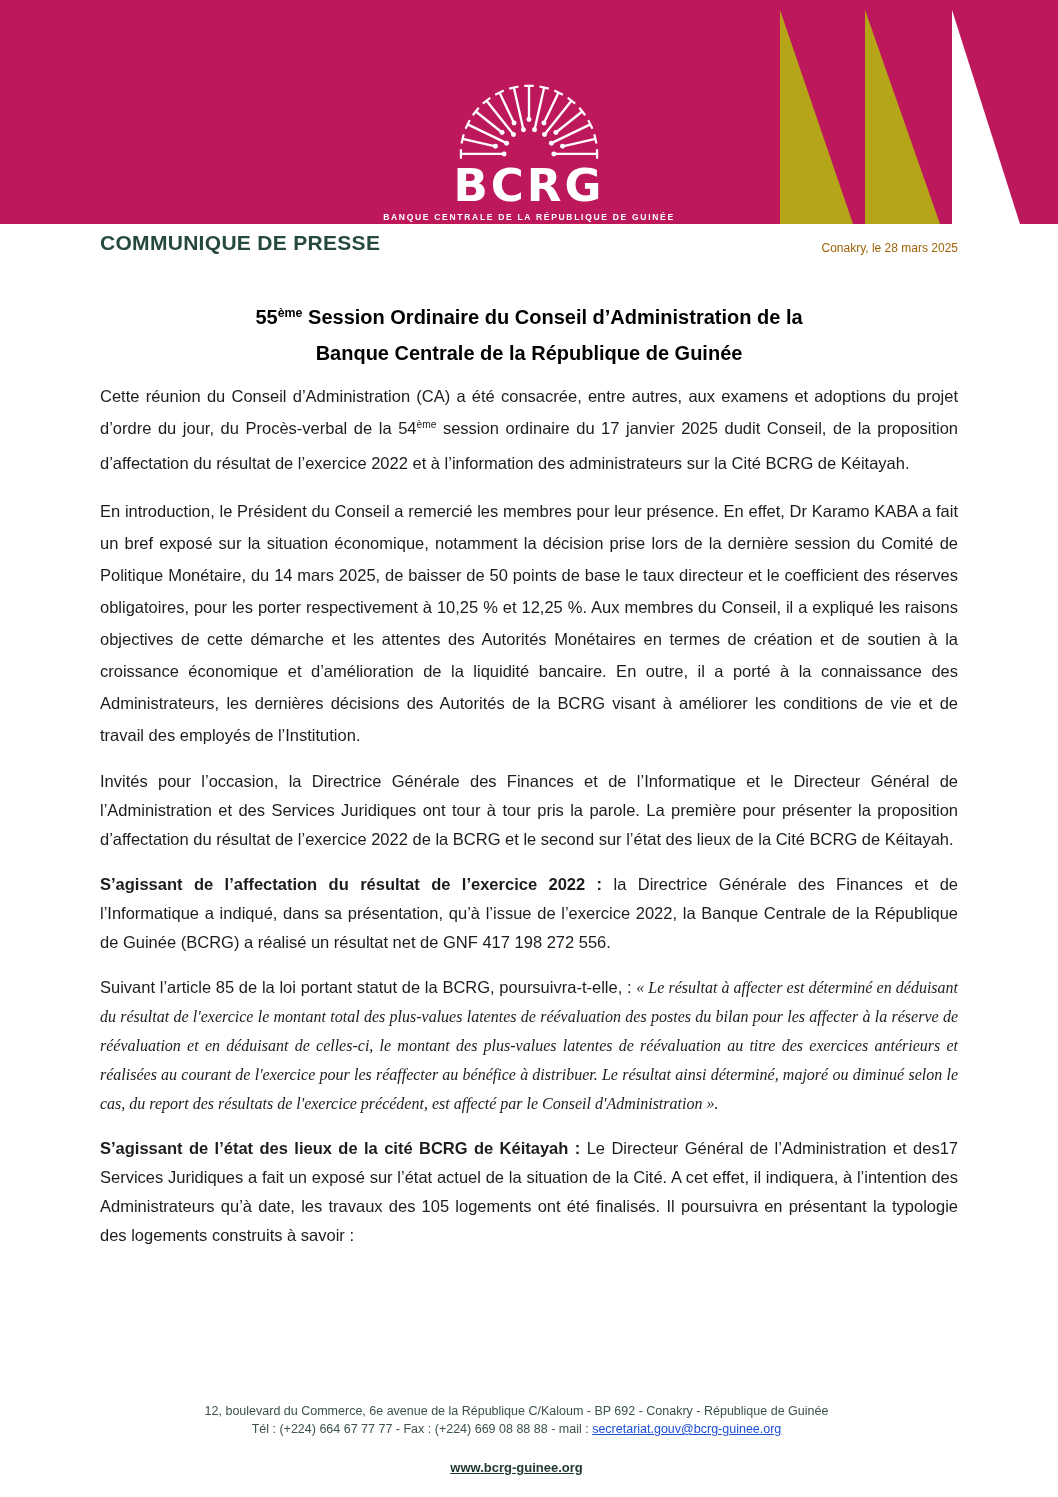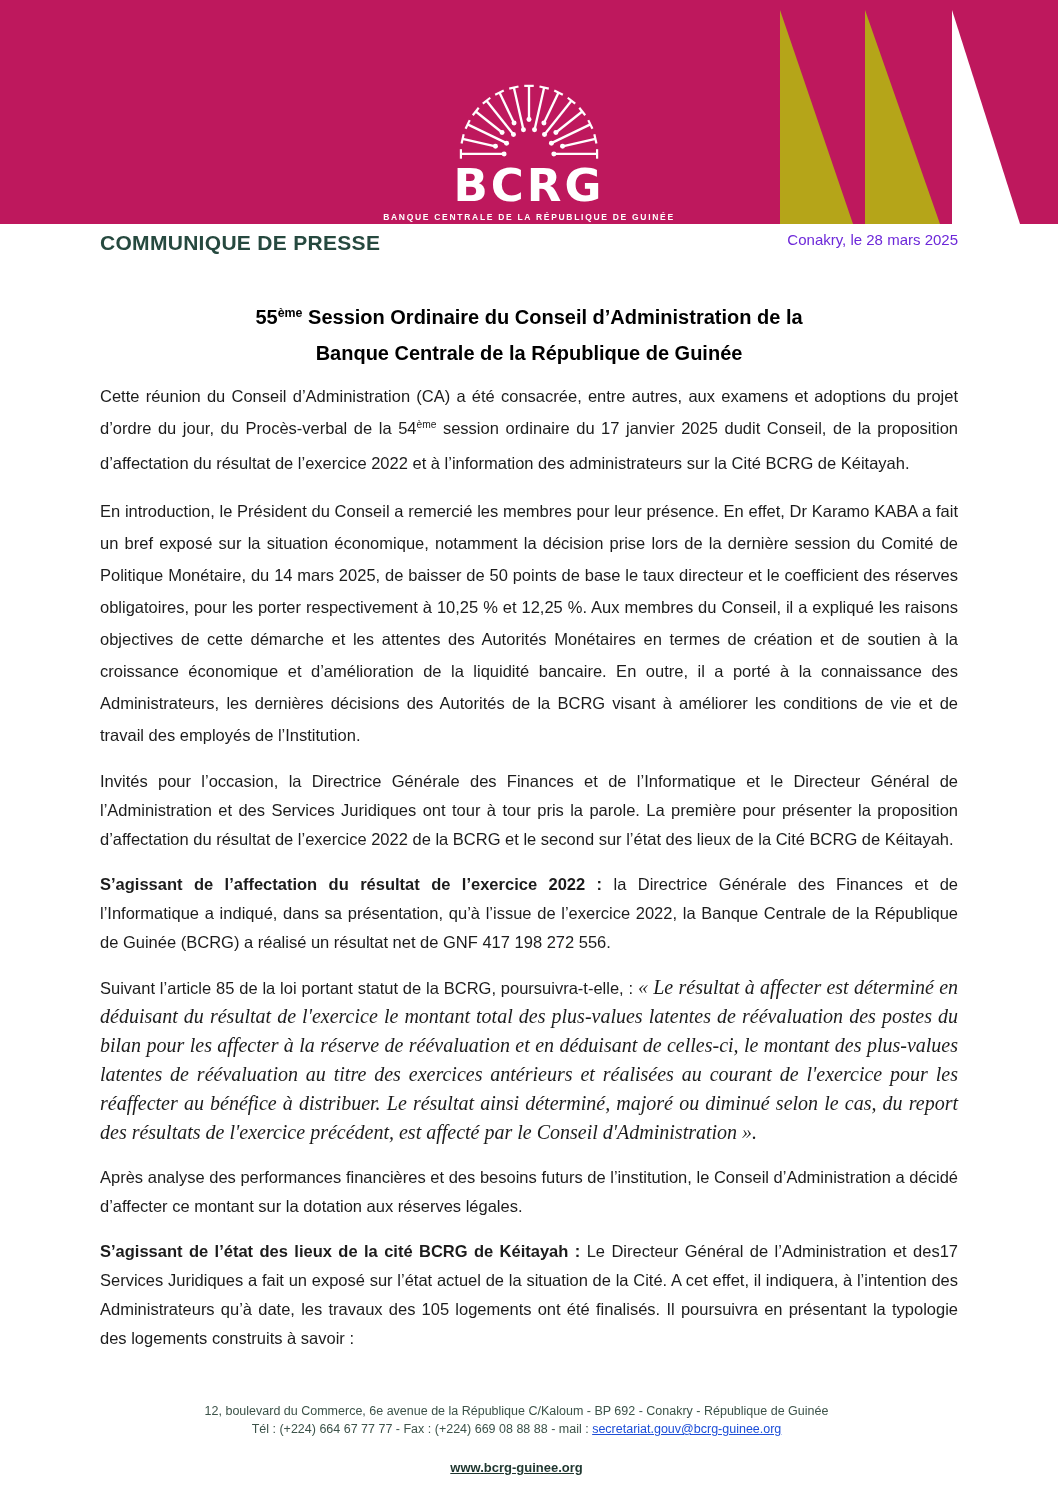--- a/index.html
+++ b/index.html
@@ -12,32 +12,32 @@
   .tri{position:absolute;top:10px;height:214px;}
   .tri-shape{width:100%;height:100%;clip-path:polygon(0 0,0 100%,100% 100%);}
   .tri1{left:780px;width:73px;}
   .tri2{left:865px;width:75px;}
   .tri3{left:952px;width:68px;}
   .logo{position:absolute;left:0;right:0;top:80px;display:flex;flex-direction:column;align-items:center;}
   .logo svg{width:204px;height:82px;display:block;}
   .logo-acronym{color:#fff;font-weight:bold;font-size:45px;line-height:1.0;letter-spacing:3px;margin-top:1px;font-family:"DejaVu Sans",sans-serif;}
   .logo-caption{color:#fff;font-weight:bold;font-size:8.5px;letter-spacing:1.7px;margin-top:4px;white-space:nowrap;}
   
-  .header-row{position:absolute;top:231px;left:100px;width:858px;display:flex;justify-content:space-between;align-items:flex-start;}
+  .header-row{position:absolute;top:231px;left:100px;width:858px;display:flex;justify-content:space-between;align-items:flex-end;}
   .press-label{color:#26493f;font-weight:bold;font-size:21px;letter-spacing:0.3px;}
-  .date{color:#6d28d9;font-size:15px;}
+  .date{color:#a16207;font-size:12px;}
   
   .doc-title{position:absolute;top:301px;left:100px;width:858px;text-align:center;color:#000000;font-weight:bold;font-size:20px;line-height:33px;}
   
   .content{position:absolute;top:380px;left:100px;width:858px;font-size:16.5px;text-align:justify;}
   .content p{margin:0 0 16px 0;}
   .loose{line-height:32px;}
   .tight{line-height:29px;}
   .seg-bold{font-weight:bold;}
-  .seg-italic{font-style:italic;font-family:"Liberation Serif",serif;font-size:20px;}
+  .seg-italic{font-style:italic;font-family:"Liberation Serif",serif;font-size:16px;}
   .seg-sup{font-size:0.62em;vertical-align:baseline;position:relative;top:-0.55em;}
   .page-number{float:right;}
   
   .footer{position:absolute;top:1402px;left:0;width:1033px;text-align:center;color:#3c5349;font-size:12.5px;line-height:18px;}
   .footer a{color:#2c423a;}
   .footer .email-link{color:#1d4ed8;}
   .website{font-weight:bold;font-size:13px;margin-top:21px;}
   .website a{color:#1f362f;text-decoration:underline;}
 </style>
 </head>
@@ -115,21 +115,20 @@
   <div><span>55</span><span class="seg-sup">ème</span><span> Session Ordinaire du Conseil d’Administration de la</span></div>
   <div>Banque Centrale de la République de Guinée</div>
 </div>
 
 <div class="content">
   <p class="loose"><span>Cette réunion du Conseil d’Administration (CA) a été consacrée, entre autres, aux examens et adoptions du projet d’ordre du jour, du Procès-verbal de la 54</span><span class="seg-sup">ème</span><span> session ordinaire du 17 janvier 2025 dudit Conseil, de la proposition d’affectation du résultat de l’exercice 2022 et à l’information des administrateurs sur la Cité BCRG de Kéitayah.</span></p>
   <p class="loose"><span>En introduction, le Président du Conseil a remercié les membres pour leur présence. En effet, Dr Karamo KABA a fait un bref exposé sur la situation économique, notamment la décision prise lors de la dernière session du Comité de Politique Monétaire, du 14 mars 2025, de baisser de 50 points de base le taux directeur et le coefficient des réserves obligatoires, pour les porter respectivement à 10,25 % et 12,25 %. Aux membres du Conseil, il a expliqué les raisons objectives de cette démarche et les attentes des Autorités Monétaires en termes de création et de soutien à la croissance économique et d’amélioration de la liquidité bancaire. En outre, il a porté à la connaissance des Administrateurs, les dernières décisions des Autorités de la BCRG visant à améliorer les conditions de vie et de travail des employés de l’Institution.</span></p>
   <p class="tight"><span>Invités pour l’occasion, la Directrice Générale des Finances et de l’Informatique et le Directeur Général de l’Administration et des Services Juridiques ont tour à tour pris la parole. La première pour présenter la proposition d’affectation du résultat de l’exercice 2022 de la BCRG et le second sur l’état des lieux de la Cité BCRG de Kéitayah.</span></p>
   <p class="tight"><span class="seg-bold">S’agissant de l’affectation du résultat de l’exercice 2022 : </span><span>la Directrice Générale des Finances et de l’Informatique a indiqué, dans sa présentation, qu’à l’issue de l’exercice 2022, la Banque Centrale de la République de Guinée (BCRG) a réalisé un résultat net de GNF 417 198 272 556.</span></p>
   <p class="tight" style="line-height:28px;"><span>Suivant l’article 85 de la loi portant statut de la BCRG, poursuivra-t-elle, : </span><span class="seg-italic">« Le résultat à affecter est déterminé en déduisant du résultat de l'exercice le montant total des plus-values latentes de réévaluation des postes du bilan pour les affecter à la réserve de réévaluation et en déduisant de celles-ci, le montant des plus-values latentes de réévaluation au titre des exercices antérieurs et réalisées au courant de l'exercice pour les réaffecter au bénéfice à distribuer. Le résultat ainsi déterminé, majoré ou diminué selon le cas, du report des résultats de l'exercice précédent, est affecté par le Conseil d'Administration ».</span></p>
-  <p class="tight"><span>Après analyse des performances financières et des besoins futurs de l’institution, le Conseil d’Administration a décidé d’affecter ce montant sur la dotation aux réserves légales.</span></p>
   <p class="tight" style="margin-bottom:0;">
     <span class="page-number">17</span>
     <span><span class="seg-bold">S’agissant de l’état des lieux de la cité BCRG de Kéitayah : </span><span>Le Directeur Général de l’Administration et des Services Juridiques a fait un exposé sur l’état actuel de la situation de la Cité. A cet effet, il indiquera, à l’intention des Administrateurs qu’à date, les travaux des 105 logements ont été finalisés. Il poursuivra en présentant la typologie des logements construits à savoir :</span></span>
   </p>
 </div>
 
 <div class="footer">
   <div>12, boulevard du Commerce, 6e avenue de la République C/Kaloum - BP 692 - Conakry - République de Guinée</div>
   <div>
     <span>Tél : (+224) 664 67 77 77 - Fax : (+224) 669 08 88 88 - mail : </span><a href="#" class="email-link">secretariat.gouv@bcrg-guinee.org</a>

